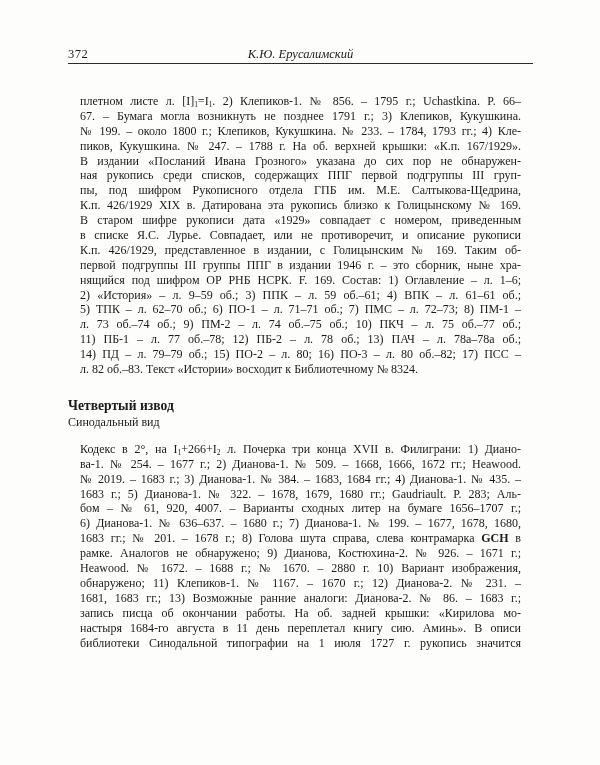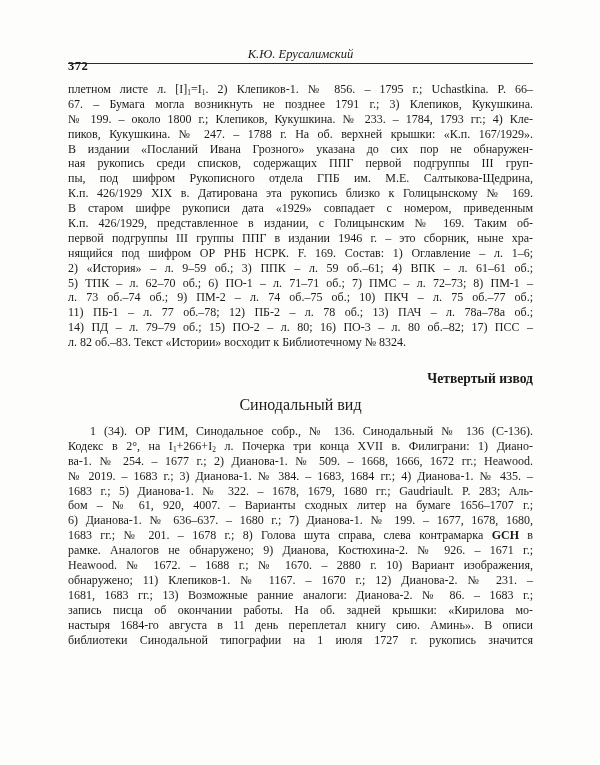--- a/index.html
+++ b/index.html
@@ -9,35 +9,35 @@
     font-family:"Liberation Serif","DejaVu Serif",serif;
     color:#1b1b1b;
     -webkit-font-smoothing:antialiased;
   }
   .page{position:relative;width:600px;height:765px;overflow:hidden;background:#fdfdfb;}
   .header{
     position:absolute;left:68px;top:46px;width:465px;height:17px;
     border-bottom:1.8px solid #2b2b2b;
     font-size:12.6px;line-height:14px;
   }
-  .page-num{position:absolute;left:0;top:13px;letter-spacing:0.5px;font-weight:bold;}
+  .page-num{position:absolute;left:0;top:1px;letter-spacing:0.5px;}
   .running-title{position:absolute;left:0;right:0;top:1px;text-align:center;font-style:italic;}
   .body{position:absolute;left:68px;top:82px;width:465px;}
-  .para{margin:0;}
+  .para{margin:12px;}
   .line{
     font-size:12px;line-height:14.9px;height:14.9px;
     text-align:justify;text-align-last:justify;
     white-space:normal;
   }
   .line.no-just-last{text-align-last:left;}
   .line.indent{text-indent:22px;}
   sub{font-size:0.62em;line-height:0;vertical-align:-0.25em;}
   .b{font-weight:bold;}
-  .h1{font-weight:bold;font-size:13.6px;line-height:15px;text-align:right;margin-top:21px;}
-  .h2{font-size:16px;line-height:15px;text-align:center;margin-top:11px;}
+  .h1{font-weight:bold;font-size:13.6px;line-height:15px;text-align:left;margin-top:21px;}
+  .h2{font-size:12px;line-height:15px;text-align:left;margin-top:2px;}
   .h2-gap{margin-top:12px;}
 </style>
 </head>
 <body>
 
 <div class="page">
   <div class="header">
     <span class="page-num">372</span>
     <span class="running-title">К.Ю. Ерусалимский</span>
   </div>
@@ -45,34 +45,34 @@
       <div class="para">
         <div class="line"><span>плетном листе л. [I]</span><sub>1</sub><span>=I</span><sub>1</sub><span>. 2) Клепиков-1. № 856. – 1795 г.; Uchastkina. P. 66–</span></div>
         <div class="line"><span>67. – Бумага могла возникнуть не позднее 1791 г.; 3) Клепиков, Кукушкина.</span></div>
         <div class="line"><span>№ 199. – около 1800 г.; Клепиков, Кукушкина. № 233. – 1784, 1793 гг.; 4) Кле-</span></div>
         <div class="line"><span>пиков, Кукушкина. № 247. – 1788 г. На об. верхней крышки: «К.п. 167/1929».</span></div>
         <div class="line"><span>В издании «Посланий Ивана Грозного» указана до сих пор не обнаружен-</span></div>
         <div class="line"><span>ная рукопись среди списков, содержащих ППГ первой подгруппы III груп-</span></div>
         <div class="line"><span>пы, под шифром Рукописного отдела ГПБ им. М.Е. Салтыкова-Щедрина,</span></div>
         <div class="line"><span>К.п. 426/1929 XIX в. Датирована эта рукопись близко к Голицынскому № 169.</span></div>
         <div class="line"><span>В старом шифре рукописи дата «1929» совпадает с номером, приведенным</span></div>
+        <div class="line"><span>в списке Я.С. Лурье. Совпадает, или не противоречит, и описание рукописи</span></div>
         <div class="line"><span>К.п. 426/1929, представленное в издании, с Голицынским № 169. Таким об-</span></div>
         <div class="line"><span>первой подгруппы III группы ППГ в издании 1946 г. – это сборник, ныне хра-</span></div>
         <div class="line"><span>нящийся под шифром ОР РНБ НСРК. F. 169. Состав: 1) Оглавление – л. 1–6;</span></div>
         <div class="line"><span>2) «История» – л. 9–59 об.; 3) ППК – л. 59 об.–61; 4) ВПК – л. 61–61 об.;</span></div>
         <div class="line"><span>5) ТПК – л. 62–70 об.; 6) ПО-1 – л. 71–71 об.; 7) ПМС – л. 72–73; 8) ПМ-1 –</span></div>
         <div class="line"><span>л. 73 об.–74 об.; 9) ПМ-2 – л. 74 об.–75 об.; 10) ПКЧ – л. 75 об.–77 об.;</span></div>
         <div class="line"><span>11) ПБ-1 – л. 77 об.–78; 12) ПБ-2 – л. 78 об.; 13) ПАЧ – л. 78а–78а об.;</span></div>
         <div class="line"><span>14) ПД – л. 79–79 об.; 15) ПО-2 – л. 80; 16) ПО-3 – л. 80 об.–82; 17) ПСС –</span></div>
         <div class="line no-just-last"><span>л. 82 об.–83. Текст «Истории» восходит к Библиотечному № 8324.</span></div>
       </div>
       <div class="h1">Четвертый извод</div>
       <div class="h2">Синодальный вид</div>
       <div class="para h2-gap">
-        <div class="line indent"><span>1 (34). ОР ГИМ, Синодальное собр., № 136. Синодальный № 136 (С-136).</span></div>
         <div class="line"><span>Кодекс в 2°, на I</span><sub>1</sub><span>+266+I</span><sub>2</sub><span> л. Почерка три конца XVII в. Филиграни: 1) Диано-</span></div>
         <div class="line"><span>ва-1. № 254. – 1677 г.; 2) Дианова-1. № 509. – 1668, 1666, 1672 гг.; Heawood.</span></div>
         <div class="line"><span>№ 2019. – 1683 г.; 3) Дианова-1. № 384. – 1683, 1684 гг.; 4) Дианова-1. № 435. –</span></div>
         <div class="line"><span>1683 г.; 5) Дианова-1. № 322. – 1678, 1679, 1680 гг.; Gaudriault. P. 283; Аль-</span></div>
         <div class="line"><span>бом – № 61, 920, 4007. – Варианты сходных литер на бумаге 1656–1707 г.;</span></div>
         <div class="line"><span>6) Дианова-1. № 636–637. – 1680 г.; 7) Дианова-1. № 199. – 1677, 1678, 1680,</span></div>
         <div class="line"><span>1683 гг.; № 201. – 1678 г.; 8) Голова шута справа, слева контрамарка </span><span class="b">GCH</span><span> в</span></div>
         <div class="line"><span>рамке. Аналогов не обнаружено; 9) Дианова, Костюхина-2. № 926. – 1671 г.;</span></div>
         <div class="line"><span>Heawood. № 1672. – 1688 г.; № 1670. – 2880 г. 10) Вариант изображения,</span></div>
         <div class="line"><span>обнаружено; 11) Клепиков-1. № 1167. – 1670 г.; 12) Дианова-2. № 231. –</span></div>

